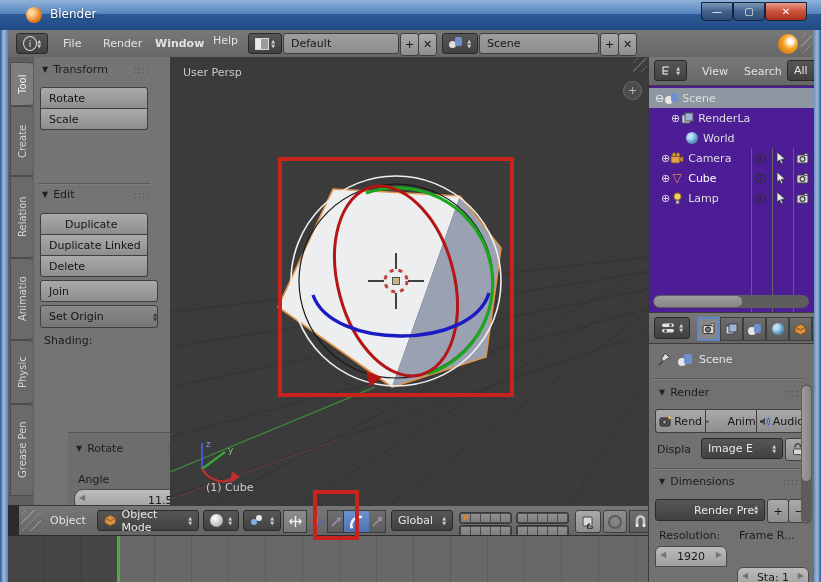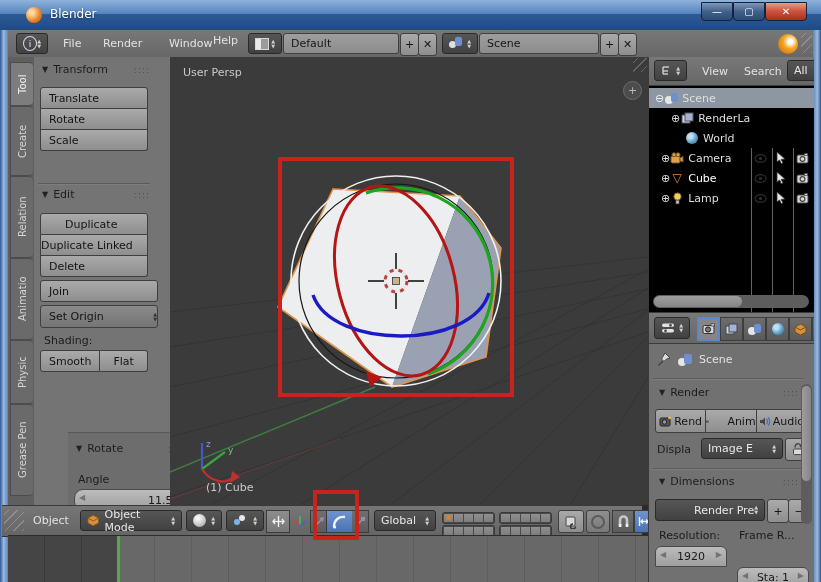--- a/index.html
+++ b/index.html
@@ -60,36 +60,36 @@
   .stack > .btn-l:last-child{border-radius:0 0 3px 3px;}
   .sb-track{left:152px;top:59px;width:13px;height:444px;background:#5d5d5d;border-radius:6px;position:absolute;}
   .sb-thumb{position:absolute;left:1px;width:11px;background:linear-gradient(90deg,#9d9d9d,#888);border-radius:6px;}
   .opzone{left:34px;top:375px;width:136px;height:130px;background:#6d6d6d;border-top:1px solid #575757;position:absolute;}
   .checkbox{width:14px;height:14px;border-radius:3px;background:linear-gradient(#4c4c4c,#3c3c3c);
     border:1px solid #2a2a2a;color:#eee;font-size:10px;display:flex;align-items:center;justify-content:center;}
   
   .viewport{left:170px;top:57px;width:478px;height:448px;background:#3b3b3b;overflow:hidden;}
   .vp-label{color:#c9c9c9;font-size:11px;}
   
-  .vheader{left:2px;top:505px;width:640px;height:30px;background:linear-gradient(#767676,#656565);
+  .vheader{left:19px;top:505px;width:640px;height:30px;background:linear-gradient(#767676,#656565);
     border-top:1px solid #3a3a3a;border-bottom:1px solid #333;display:flex;align-items:center;}
   .vh{position:absolute;top:4px;height:21px;}
   .tool-toggle{width:17px;height:21px;display:flex;align-items:center;justify-content:center;
     border:1px solid #3c3c3c;background:linear-gradient(#6f6f6f,#5c5c5c);}
   .tool-toggle.active{background:linear-gradient(#6f93cf,#4a72b4);}
   .layers{display:flex;gap:1px;background:#4a4a4a;border:1px solid #393939;border-radius:3px;padding:1px;}
   .layercell{width:9px;height:8px;background:linear-gradient(#8f8f8f,#7d7d7d);position:relative;}
   .layercell.on::after{content:"";position:absolute;left:2px;top:1px;width:5px;height:5px;border-radius:50%;background:#d9822b;}
   
   .timeline{left:8px;top:535px;width:640px;height:47px;background:#686868;border-top:1px solid #2c2c2c;overflow:hidden;}
   .tl-dark{position:absolute;left:0;top:0;width:109px;height:47px;background:#454545;}
   .tl-line{position:absolute;top:0;width:1px;height:47px;background:#5d5d5d;}
   .tl-cur{position:absolute;left:109px;top:0;width:3px;height:47px;background:#4fae3f;}
   
-  .outliner{left:648px;top:57px;width:165px;height:255px;background:#000000;border-left:1px solid #3a3a3a;overflow:hidden;}
+  .outliner{left:648px;top:57px;width:165px;height:255px;background:#4c1d95;border-left:1px solid #3a3a3a;overflow:hidden;}
   .ol-row{position:absolute;left:0;width:165px;height:20px;display:flex;align-items:center;color:#dedede;}
   .ol-sel{background:#8d97a2;}
   .ol-colsep{position:absolute;top:91px;width:1px;height:200px;background:#636363;}
   .mini{display:inline-flex;width:14px;height:14px;align-items:center;justify-content:center;margin-right:4px;}
   
   .props{left:648px;top:312px;width:165px;height:270px;background:#717171;border-left:1px solid #3a3a3a;overflow:hidden;}
   .ptab{width:21px;height:22px;border:1px solid #3e3e3e;background:linear-gradient(#6d6d6d,#5a5a5a);
     display:flex;align-items:center;justify-content:center;}
   .ptab.active{background:#868686;outline:2px solid #5f87c7;outline-offset:-2px;}
   .plabel{color:#1c1c1c;}
@@ -123,21 +123,21 @@
   <div class="abs menubar hdr">
     <div class="abs btn-d" style="left:8px;top:3px;width:32px;height:21px;">
       <span style="width:13px;height:13px;border:1px solid #cfd8ea;border-radius:50%;color:#dde6f5;font-size:9px;display:flex;align-items:center;justify-content:center;">i</span>
       <span class="updn">
           <i>▲</i>
           <i>▼</i>
         </span>
     </div>
     <div class="abs menu-item" style="left:46px;height:27px;">File</div>
     <div class="abs menu-item" style="left:86px;height:27px;">Render</div>
-    <div class="abs menu-item" style="left:152px;height:27px;">Window</div>
+    <div class="abs menu-item" style="left:138px;height:27px;font-weight:bold;">Window</div>
     <div class="abs menu-item" style="left:196px;height:21px;">Help</div>
 
     <div class="abs btn-d" style="left:240px;top:3px;width:34px;height:21px;">
       <span style="width:12px;height:10px;border:1px solid #d8d8d8;background:linear-gradient(90deg,#e8e8e8 45%,#9a9a9a 45%);"></span>
       <span class="updn">
           <i>▲</i>
           <i>▼</i>
         </span>
     </div>
     <div class="abs fld" style="left:275px;top:3px;width:116px;height:21px;">
@@ -195,67 +195,56 @@
       </div>
   </div>
 
   <div class="abs shelf">
     <div class="abs panel-hd" style="left:8px;top:6px;width:108px;">
       <span class="tri">▼</span>
       <span>Transform</span>
       <span class="gripdots">::::</span>
     </div>
     <div class="abs stack" style="left:6px;top:30px;width:108px;">
-      <div class="btn-l" style="height:20px;justify-content:flex-start;padding-left:8px;">
-          <span>Translate</span>
-        </div>
       <div class="btn-l" style="height:20px;justify-content:flex-start;padding-left:8px;">
           <span>Rotate</span>
         </div>
       <div class="btn-l" style="height:20px;justify-content:flex-start;padding-left:8px;">
           <span>Scale</span>
         </div>
     </div>
 
     <div class="abs sep" style="left:4px;top:126px;width:112px;"></div>
     <div class="abs panel-hd" style="left:8px;top:131px;width:108px;">
       <span class="tri">▼</span>
       <span>Edit</span>
       <span class="gripdots">::::</span>
     </div>
     <div class="abs stack" style="left:6px;top:156px;width:108px;">
       <div class="btn-l" style="height:20px;justify-content:flex-start;padding-left:24px;">
           <span>Duplicate</span>
         </div>
-      <div class="btn-l" style="height:20px;justify-content:flex-start;white-space:nowrap;overflow:hidden;">
+      <div class="btn-l" style="height:20px;justify-content:flex-start;padding-left:8px;white-space:nowrap;overflow:hidden;">
           <span>Duplicate Linked</span>
         </div>
       <div class="btn-l" style="height:20px;justify-content:flex-start;padding-left:8px;">
           <span>Delete</span>
         </div>
     </div>
     <div class="abs btn-l" style="left:6px;top:223px;width:108px;height:20px;justify-content:flex-start;padding-left:8px;">
         <span>Join</span>
       </div>
     <div class="abs btn-l" style="left:6px;top:248px;width:108px;height:21px;justify-content:flex-start;padding-left:8px;background:linear-gradient(#8a8a8a,#757575);">
       <span>Set Origin</span>
       <span class="updn dark">
           <i>▲</i>
           <i>▼</i>
         </span>
     </div>
     <div class="abs plabel" style="left:10px;top:277px;">Shading:</div>
-    <div class="abs" style="left:6px;top:293px;width:108px;display:flex;">
-      <div class="btn-l" style="width:60px;height:20px;border-radius:3px 0 0 3px;">
-          <span>Smooth</span>
-        </div>
-      <div class="btn-l" style="width:48px;height:20px;border-radius:0 3px 3px 0;border-left:none;">
-          <span>Flat</span>
-        </div>
-    </div>
 
     <div class="opzone">
       <div class="abs panel-hd" style="left:8px;top:9px;width:108px;">
         <span class="tri">▼</span>
         <span>Rotate</span>
         <span class="gripdots">::::</span>
       </div>
       <div class="abs plabel" style="left:10px;top:40px;">Angle</div>
       <div class="abs num" style="left:6px;top:56px;width:110px;height:20px;justify-content:flex-end;padding-right:20px;">
         <span class="arr l">◀</span>

